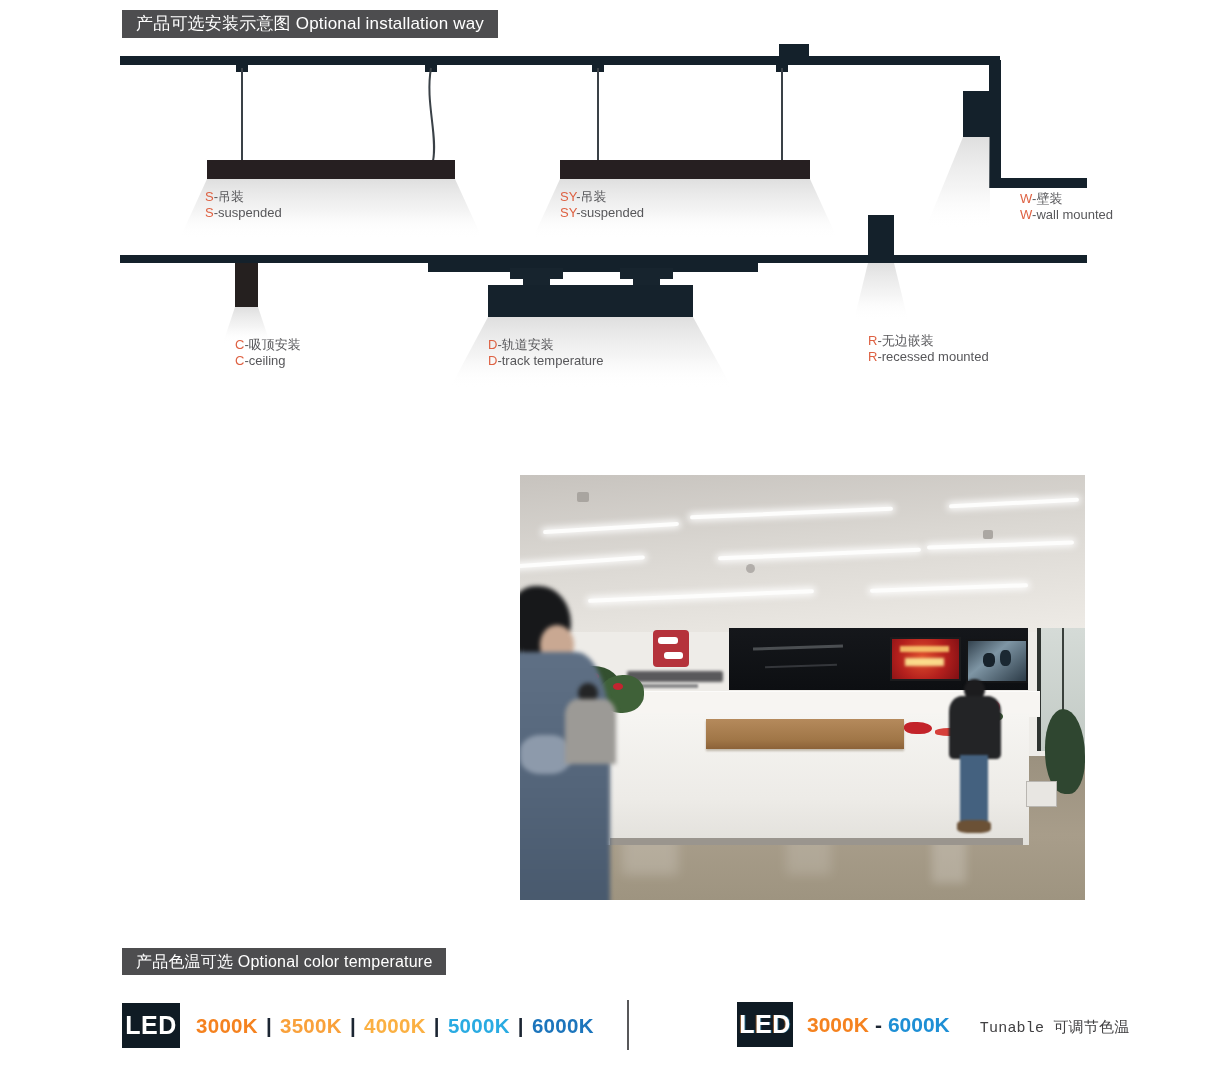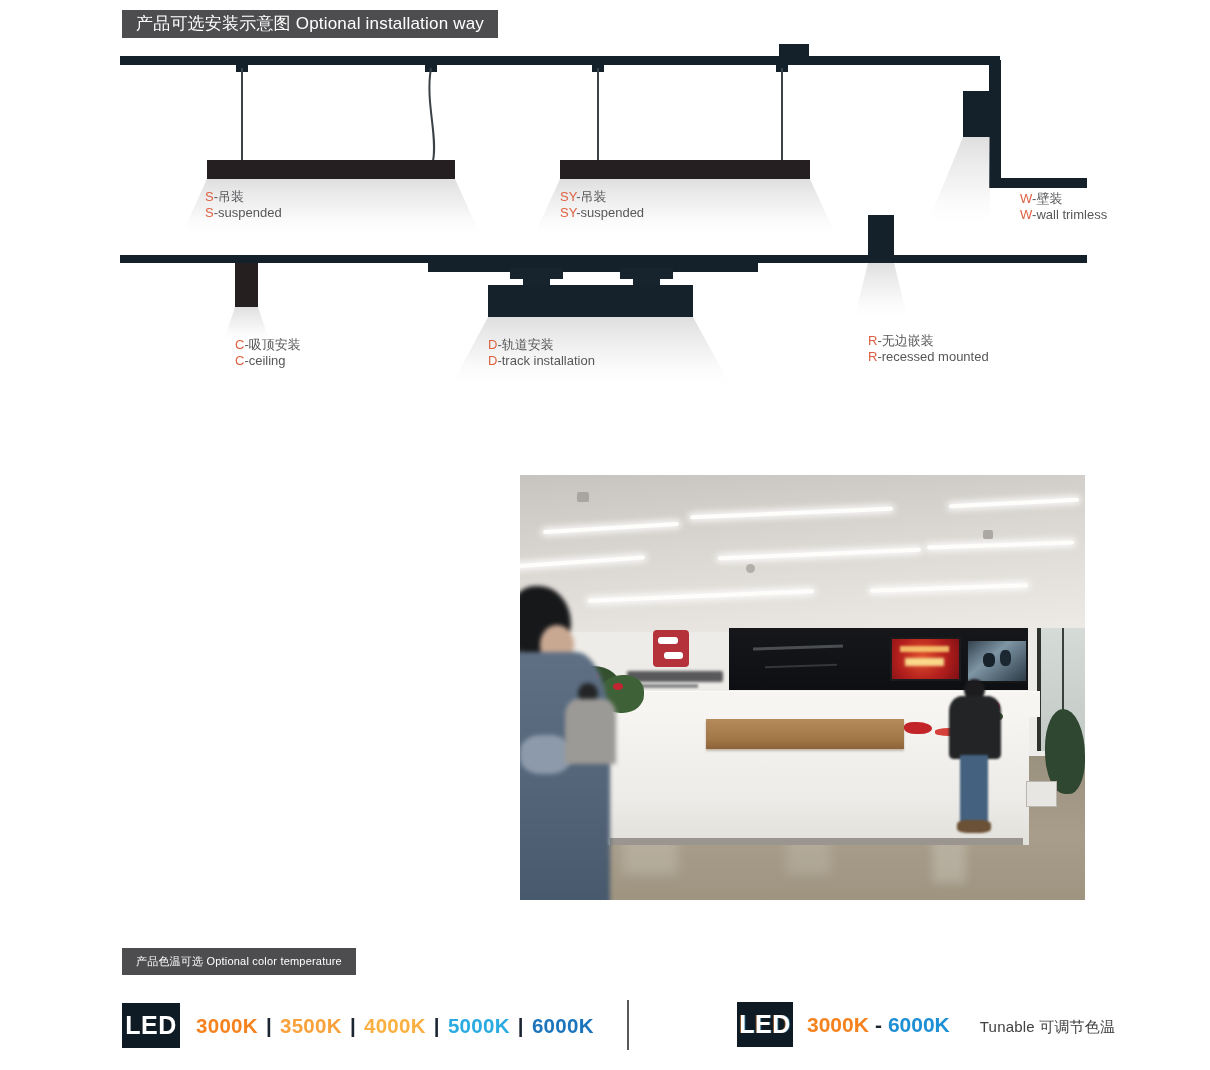--- a/index.html
+++ b/index.html
@@ -2,42 +2,42 @@
 <html><head>
 <meta charset="utf-8">
 <style>
   html,body{margin:0;padding:0;background:#fff;}
   .page{position:relative;width:1210px;height:1070px;background:#ffffff;
         font-family:"Liberation Sans",sans-serif;overflow:hidden;}
   .a{position:absolute;}
   
   .sec-hdr{position:absolute;background:#4D4D4F;color:#ffffff;font-size:17px;
            height:28px;line-height:28px;padding:0 14px;white-space:nowrap;letter-spacing:.2px;}
-  #hdr2.sec-hdr{top:948px;height:27px;line-height:27px;font-size:11px;}
+  #hdr2.sec-hdr{top:948px;height:27px;line-height:27px;font-size:16px;}
   
   .lbl{position:absolute;font-size:13px;line-height:15.5px;color:#57575A;white-space:nowrap;}
   
   .photo{position:absolute;left:520px;top:475px;width:565px;height:425px;
          overflow:hidden;background:#e8e5e0;}
   .strip{position:absolute;height:4px;background:#fdfdfc;border-radius:2px;
          box-shadow:0 0 7px 2px rgba(255,255,255,.95);}
   
   .led{position:absolute;background:#0F1B24;color:#fff;font-weight:bold;
        text-align:center;letter-spacing:.5px;}
   #led1{left:122px;top:1003px;width:58px;height:45px;line-height:45px;font-size:25px;}
   #led2{left:737px;top:1002px;width:56px;height:45px;line-height:45px;font-size:25px;
         text-shadow:1px 0 0 rgba(41,171,226,.45),-1px 0 0 rgba(245,130,31,.45);}
   #temps{position:absolute;left:196px;top:1003px;height:45px;line-height:46px;
          font-size:20.5px;font-weight:bold;letter-spacing:.3px;white-space:nowrap;}
   #temps .sep{margin:0 8px;}
   #divider{position:absolute;left:627px;top:1000px;width:2px;height:50px;background:#58585A;}
   #tunable{position:absolute;left:807px;top:1002px;height:45px;line-height:46px;
            font-size:21px;font-weight:bold;white-space:nowrap;}
   #tunable .dash{margin:0 6px;}
-  #tunable .note{font-size:15px;font-weight:normal;color:#414042;margin-left:30px;letter-spacing:.2px;}
+  #tunable .note{font-size:15px;font-weight:normal;color:#414042;margin-left:30px;letter-spacing:.2px;font-family:Liberation Mono, monospace;}
 </style>
 </head>
 <body>
 
 <div class="page">
 
   <div class="sec-hdr" style="left:122px;top:10px;">产品可选安装示意图 Optional installation way</div>
 
   <svg class="a" style="left:0;top:0;" width="1210" height="440" viewBox="0 0 1210 440">
     <defs>
@@ -90,29 +90,29 @@
   <div class="lbl" style="left:205px;top:189px;">
     <div><span style="color: rgb(222, 97, 66);">S</span><span>-吊装</span></div>
     <div><span style="color: rgb(222, 97, 66);">S</span><span>-suspended</span></div>
   </div>
   <div class="lbl" style="left:560px;top:189px;">
     <div><span style="color: rgb(222, 97, 66);">SY</span><span>-吊装</span></div>
     <div><span style="color: rgb(222, 97, 66);">SY</span><span>-suspended</span></div>
   </div>
   <div class="lbl" style="left:1020px;top:191px;">
     <div><span style="color: rgb(222, 97, 66);">W</span><span>-壁装</span></div>
-    <div><span style="color: rgb(222, 97, 66);">W</span><span>-wall trimless</span></div>
+    <div><span style="color: rgb(222, 97, 66);">W</span><span>-wall mounted</span></div>
   </div>
   <div class="lbl" style="left:235px;top:337px;">
     <div><span style="color: rgb(222, 97, 66);">C</span><span>-吸顶安装</span></div>
     <div><span style="color: rgb(222, 97, 66);">C</span><span>-ceiling</span></div>
   </div>
   <div class="lbl" style="left:488px;top:337px;">
     <div><span style="color: rgb(222, 97, 66);">D</span><span>-轨道安装</span></div>
-    <div><span style="color: rgb(222, 97, 66);">D</span><span>-track installation</span></div>
+    <div><span style="color: rgb(222, 97, 66);">D</span><span>-track temperature</span></div>
   </div>
   <div class="lbl" style="left:868px;top:333px;">
     <div><span style="color: rgb(222, 97, 66);">R</span><span>-无边嵌装</span></div>
     <div><span style="color: rgb(222, 97, 66);">R</span><span>-recessed mounted</span></div>
   </div>
 
   <div class="photo">
 
     <div class="a" style="left:0;top:0;width:100%;height:38%;background:linear-gradient(175deg,#c7c3be 0%,#dbd8d3 45%,#efece7 100%);"></div>
     <div class="strip" style="left:4%;top:12%;width:24%;transform:rotate(-3.5deg);"></div>

